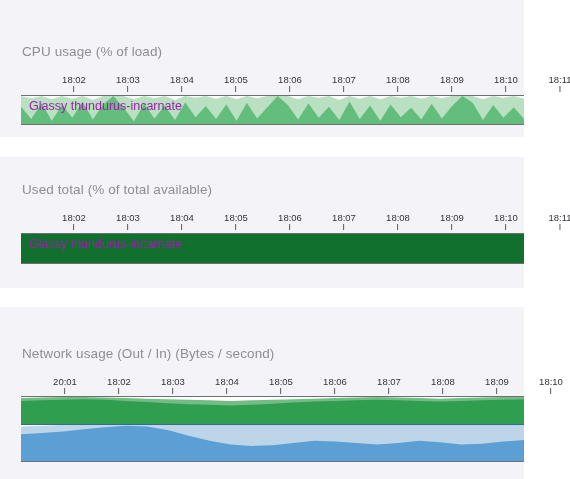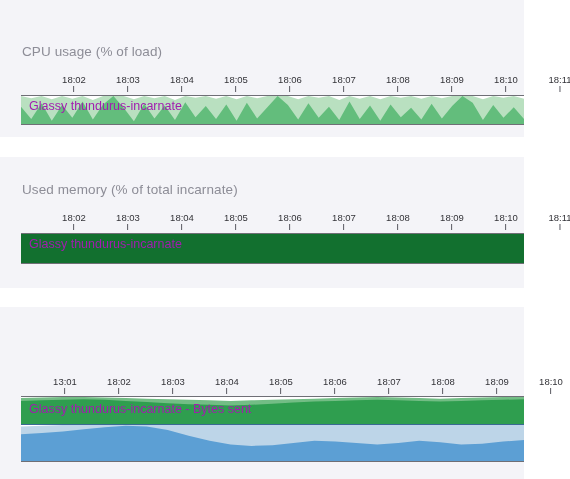--- a/index.html
+++ b/index.html
@@ -137,21 +137,21 @@
       <svg id="cpu-svg" viewBox="0 0 549 100" preserveAspectRatio="none">
           <path d="M0,100 L0.00,0.00 L11.20,8.00 L22.41,0.00 L33.61,12.00 L44.82,0.00 L56.02,10.00 L67.22,0.00 L78.43,14.00 L89.63,0.00 L100.84,0.00 L112.04,0.00 L123.24,12.00 L134.45,0.00 L145.65,8.00 L156.86,0.00 L168.06,14.00 L179.27,0.00 L190.47,6.00 L201.67,0.00 L212.88,10.00 L224.08,0.00 L235.29,12.00 L246.49,0.00 L257.69,8.00 L268.90,0.00 L280.10,0.00 L291.31,0.00 L302.51,12.00 L313.71,0.00 L324.92,6.00 L336.12,0.00 L347.33,14.00 L358.53,0.00 L369.73,10.00 L380.94,0.00 L392.14,12.00 L403.35,0.00 L414.55,6.00 L425.76,0.00 L436.96,10.00 L448.16,0.00 L459.37,8.00 L470.57,0.00 L481.78,0.00 L492.98,0.00 L504.18,12.00 L515.39,0.00 L526.59,6.00 L537.80,0.00 L549.00,10.00 L549,100 Z" fill="#b9e0c0"></path>
           <path d="M0,100 L0.00,38.00 L11.20,82.00 L22.41,26.00 L33.61,88.00 L44.82,32.00 L56.02,78.00 L67.22,20.00 L78.43,84.00 L89.63,30.00 L100.84,0.00 L112.04,42.00 L123.24,90.00 L134.45,28.00 L145.65,80.00 L156.86,34.00 L168.06,86.00 L179.27,22.00 L190.47,76.00 L201.67,36.00 L212.88,82.00 L224.08,30.00 L235.29,88.00 L246.49,24.00 L257.69,80.00 L268.90,40.00 L280.10,0.00 L291.31,32.00 L302.51,84.00 L313.71,26.00 L324.92,78.00 L336.12,38.00 L347.33,86.00 L358.53,20.00 L369.73,82.00 L380.94,34.00 L392.14,88.00 L403.35,30.00 L414.55,76.00 L425.76,42.00 L436.96,84.00 L448.16,28.00 L459.37,80.00 L470.57,36.00 L481.78,0.00 L492.98,24.00 L504.18,86.00 L515.39,32.00 L526.59,78.00 L537.80,40.00 L549.00,82.00 L549,100 Z" fill="#63bd7c"></path>
         </svg>
     </div>
 
     <div class="series-label" id="cpu-label">Glassy thundurus-incarnate</div>
   </section>
 
   <section class="card" id="card-mem">
-    <div class="card-title">Used memory (% of total incarnate)</div>
+    <div class="card-title">Used total (% of total available)</div>
 
     <div class="axis" id="mem-axis">
       <div class="tick" style="left:53px">
         <span class="tlabel">18:02</span>
         <span class="tmark"></span>
       </div>
       <div class="tick" style="left:107px">
         <span class="tlabel">18:03</span>
         <span class="tmark"></span>
       </div>
@@ -192,24 +192,25 @@
     <div class="plot" id="mem-plot">
       <svg id="mem-svg" viewBox="0 0 549 100" preserveAspectRatio="none">
           <path d="M0,100 L0.00,0.00 L22.88,0.00 L45.75,0.00 L68.63,0.00 L91.50,0.00 L114.38,0.00 L137.25,0.00 L160.13,0.00 L183.00,0.00 L205.88,0.00 L228.75,0.00 L251.63,0.00 L274.50,0.00 L297.38,0.00 L320.25,0.00 L343.13,0.00 L366.00,0.00 L388.88,0.00 L411.75,0.00 L434.63,0.00 L457.50,0.00 L480.38,0.00 L503.25,0.00 L526.13,0.00 L549.00,0.00 L549,100 Z" fill="#12702f"></path>
         </svg>
     </div>
 
     <div class="series-label" id="mem-label">Glassy thundurus-incarnate</div>
   </section>
 
   <section class="card" id="card-net">
+    <div class="card-title">Network usage (Out / In) (Bytes / second)</div>
 
     <div class="axis" id="net-axis">
       <div class="tick" style="left:44px">
-        <span class="tlabel">13:01</span>
+        <span class="tlabel">20:01</span>
         <span class="tmark"></span>
       </div>
       <div class="tick" style="left:98px">
         <span class="tlabel">18:02</span>
         <span class="tmark"></span>
       </div>
       <div class="tick" style="left:152px">
         <span class="tlabel">18:03</span>
         <span class="tmark"></span>
       </div>
@@ -249,16 +250,15 @@
           <path d="M0,100 L0.00,14.00 L22.88,12.00 L45.75,10.00 L68.63,8.00 L91.50,10.00 L114.38,14.00 L137.25,18.00 L160.13,22.00 L183.00,26.00 L205.88,28.00 L228.75,30.00 L251.63,28.00 L274.50,24.00 L297.38,20.00 L320.25,16.00 L343.13,14.00 L366.00,12.00 L388.88,10.00 L411.75,12.00 L434.63,14.00 L457.50,16.00 L480.38,14.00 L503.25,12.00 L526.13,10.00 L549.00,8.00 L549,100 Z" fill="#2f9e4f"></path>
         </svg>
     </div>
     <div class="plot" id="net-plot-recv">
       <svg id="net-recv-svg" viewBox="0 0 549 100" preserveAspectRatio="none">
           <path d="M0,100 L0.00,4.00 L22.88,2.00 L45.75,0.00 L68.63,0.00 L91.50,0.00 L114.38,0.00 L137.25,0.00 L160.13,0.00 L183.00,0.00 L205.88,0.00 L228.75,0.00 L251.63,0.00 L274.50,0.00 L297.38,0.00 L320.25,0.00 L343.13,0.00 L366.00,0.00 L388.88,0.00 L411.75,0.00 L434.63,0.00 L457.50,0.00 L480.38,0.00 L503.25,0.00 L526.13,0.00 L549.00,0.00 L549,100 Z" fill="#bdd5e8"></path>
           <path d="M0,100 L0.00,26.00 L22.88,22.00 L45.75,18.00 L68.63,12.00 L91.50,6.00 L114.38,2.00 L137.25,4.00 L160.13,14.00 L183.00,30.00 L205.88,44.00 L228.75,54.00 L251.63,58.00 L274.50,56.00 L297.38,50.00 L320.25,44.00 L343.13,46.00 L366.00,50.00 L388.88,54.00 L411.75,50.00 L434.63,44.00 L457.50,48.00 L480.38,54.00 L503.25,52.00 L526.13,46.00 L549.00,42.00 L549,100 Z" fill="#5c9fd4"></path>
         </svg>
     </div>
 
-    <div class="series-label" id="net-label-sent">Glassy thundurus-incarnate - Bytes sent</div>
   </section>
 
 </div>
 
 </body></html>

